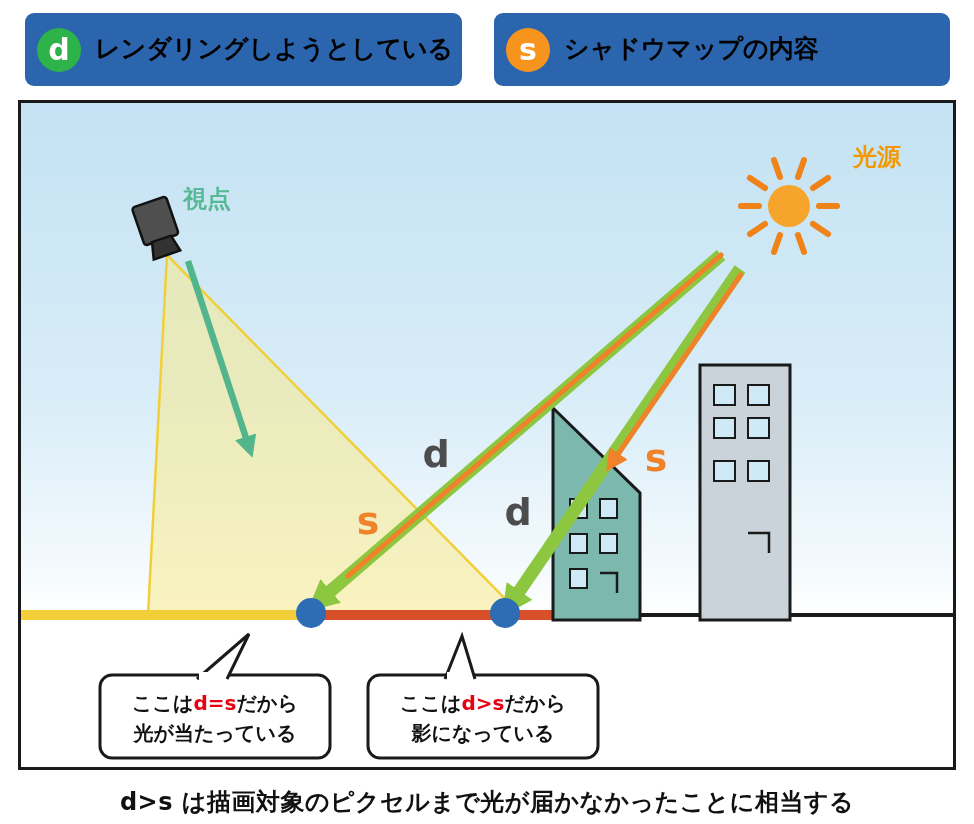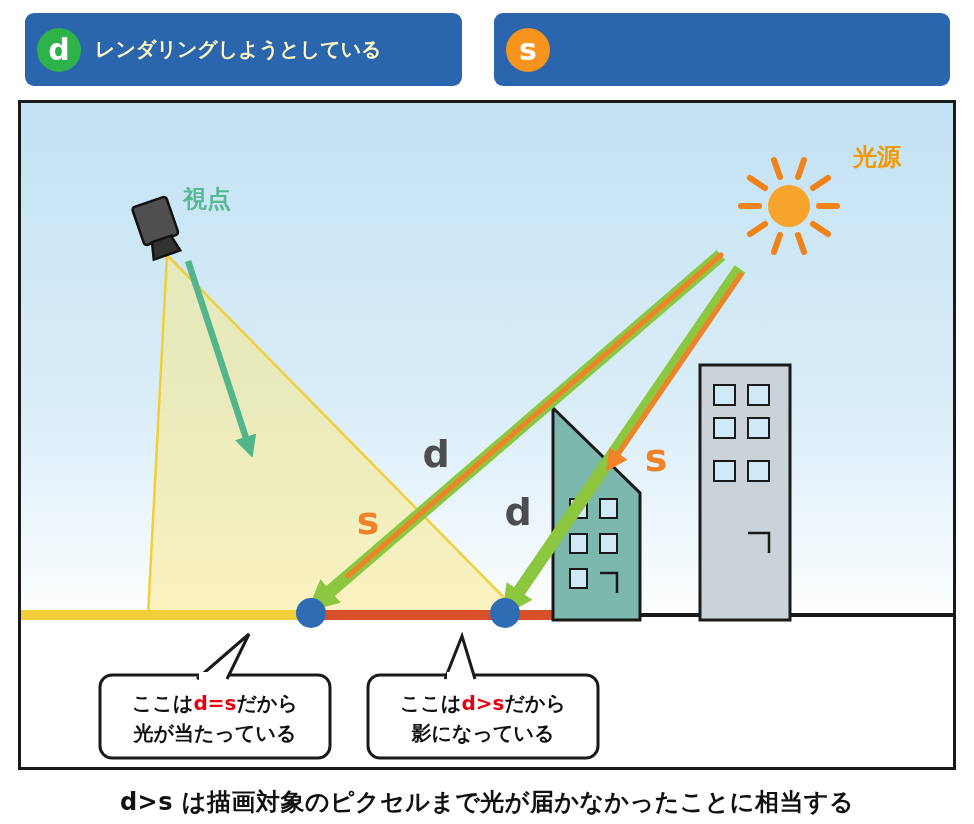--- a/index.html
+++ b/index.html
@@ -16,22 +16,22 @@
   #dbox { left:25px;  width:437px; }
   #sbox { left:494px; width:456px; }
   .badge {
     width:44px; height:44px; border-radius:50%; flex:0 0 44px;
     display:flex; align-items:center; justify-content:center;
     font-size:30px; font-weight:bold; color:#ffffff;
   }
   .badge.d { background:#2eb24a; }
   .badge.s { background:#f7941e; }
   .header-text {
-    margin-left:14px; color:#fef9c3; font-weight:bold;
-    font-size:20px; line-height:1.45; white-space:nowrap;
+    margin-left:14px; color:#000000; font-weight:bold;
+    font-size:25px; line-height:1.45; white-space:nowrap;
   }
   .diagram {
     position:absolute; left:18px; top:100px; width:932px; height:664px;
     border:3px solid #1a1a1a;
     background:linear-gradient(180deg,#c3e2f3 0%,#d9edf8 45%,#f4fafd 70%,#ffffff 77.5%,#ffffff 100%);
     text-align:center;
   }
   .diagram svg { display:block; }
   .caption {
     position:absolute; left:0; top:786px; width:974px; text-align:center;
@@ -45,20 +45,21 @@
 <div class="header-box" id="dbox">
   <div class="badge d">d</div>
   <div class="header-text">
     <div>レンダリングしようとしている</div>
   </div>
 </div>
 
 <div class="header-box" id="sbox">
   <div class="badge s">s</div>
   <div class="header-text">
+    <div>シャドウマップの内容</div>
   </div>
 </div>
 
 <div class="diagram">
   <svg width="932" height="664" viewBox="0 0 932 664">
     <defs>
       <marker id="head-green" viewBox="0 0 10 10" refX="2" refY="5" markerWidth="2.4" markerHeight="2.4" orient="auto">
         <path d="M0,0 L10,5 L0,10 Z" fill="#8dc63f"></path>
       </marker>
       <marker id="head-orange" viewBox="0 0 10 10" refX="2" refY="5" markerWidth="4.4" markerHeight="4.4" orient="auto">

